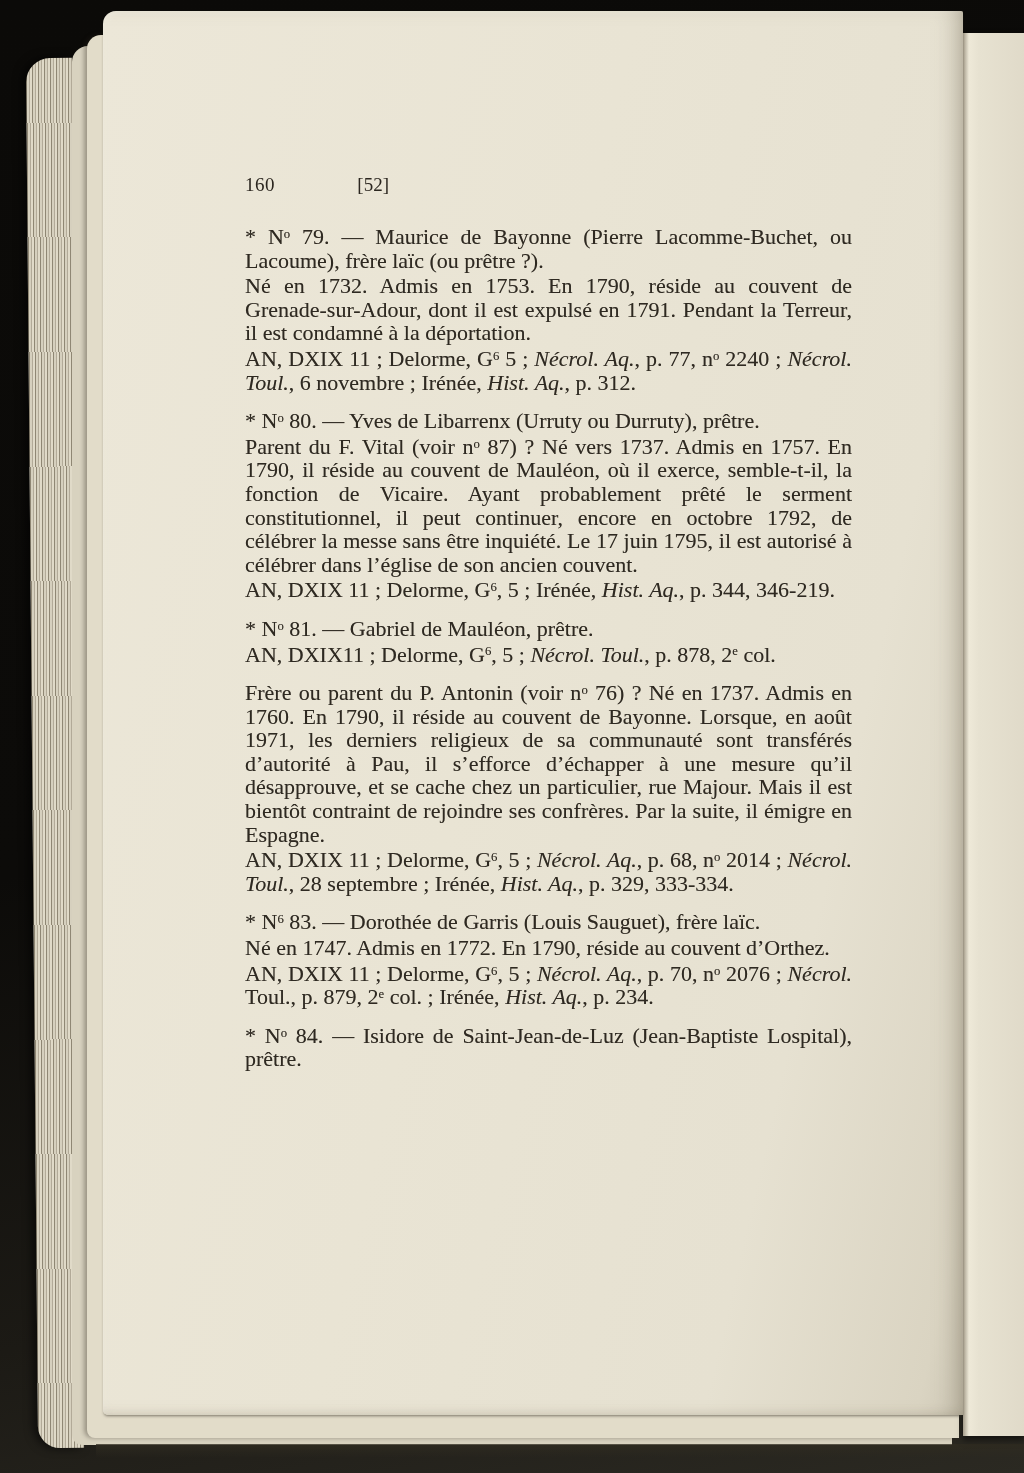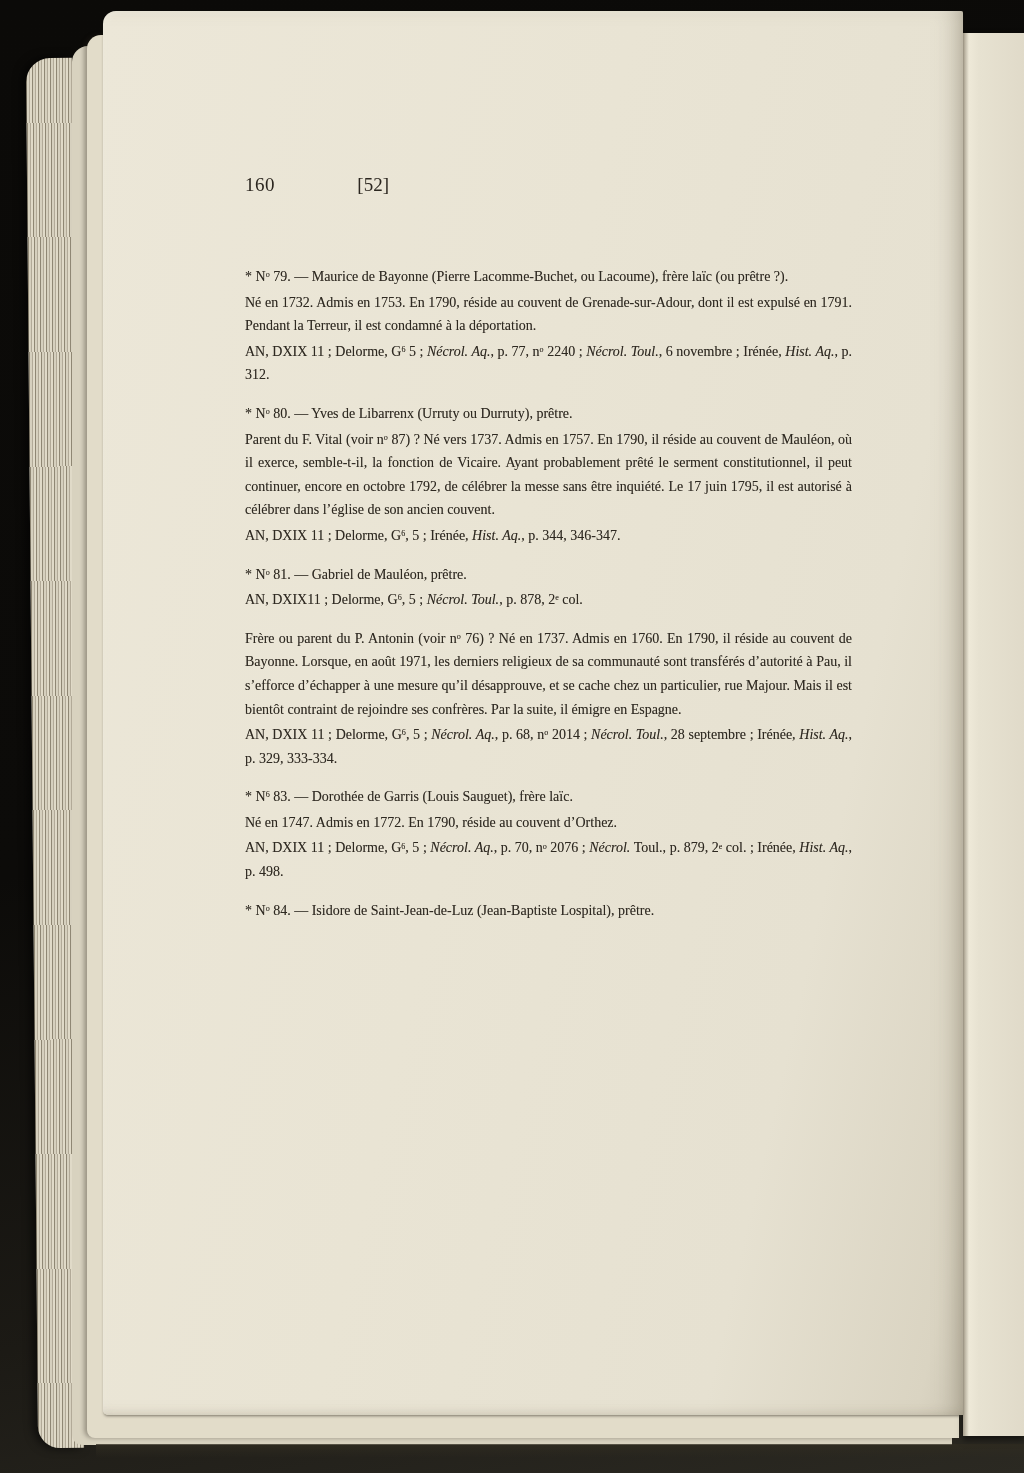--- a/index.html
+++ b/index.html
@@ -51,25 +51,24 @@
   .page-header{
     position:absolute;left:142px;top:163px;width:607px;
     display:flex;align-items:baseline;
     font-size:19px;color:#2b261f;
   }
   .pnum{min-width:72px;letter-spacing:.5px;}
   .ptitle{flex:1;text-align:center;font-size:17.5px;letter-spacing:.9px;word-spacing:5px;}
   .pissue{min-width:72px;text-align:right;}
   .entries{
     position:absolute;left:142px;top:214px;width:607px;
-    font-size:14px;line-height:23.6px;
+    font-size:22px;line-height:23.6px;
     text-align:justify;
     color:var(--ink);
     text-shadow:0 0 .4px rgba(46,41,33,.35);
-    margin-top:40px;
   }
   .entry{margin:0 0 15px 0;}
   .heading{margin:0 0 2px 0;}
   .para{margin:1px 0;}
   .refs{margin:2px 0 0 0;}
   p{margin:0;}
   i{font-style:italic;}
   sup{
     font-size:.58em;line-height:0;vertical-align:baseline;
     position:relative;top:-.48em;
@@ -98,41 +97,41 @@
             <p class="para"><span>Né en 1732. Admis en 1753. En 1790, réside au couvent de Grenade-sur-Adour, dont il est expulsé en 1791. Pendant la Terreur, il est condamné à la déportation.</span></p>
           </div>
     <p class="refs"><span>AN, DXIX 11&nbsp;; Delorme, G</span><sup>6</sup><span> 5&nbsp;; </span><i>Nécrol. Aq.</i><span>, p. 77, n</span><sup>o</sup><span> 2240&nbsp;; </span><i>Nécrol. Toul.</i><span>, 6 novembre&nbsp;; Irénée, </span><i>Hist. Aq.</i><span>, p. 312.</span></p>
   </section>
 
   <section class="entry">
     <p class="heading"><span>* N</span><sup>o</sup><span> 80. — Yves de Libarrenx (Urruty ou Durruty), prêtre.</span></p>
     <div class="body">
             <p class="para"><span>Parent du F. Vital (voir n</span><sup>o</sup><span> 87)&nbsp;? Né vers 1737. Admis en 1757. En 1790, il réside au couvent de Mauléon, où il exerce, semble-t-il, la fonction de Vicaire. Ayant probablement prêté le serment constitutionnel, il peut continuer, encore en octobre 1792, de célébrer la messe sans être inquiété. Le 17 juin 1795, il est autorisé à célébrer dans l’église de son ancien couvent.</span></p>
           </div>
-    <p class="refs"><span>AN, DXIX 11&nbsp;; Delorme, G</span><sup>6</sup><span>, 5&nbsp;; Irénée, </span><i>Hist. Aq.</i><span>, p. 344, 346-347.</span></p>
+    <p class="refs"><span>AN, DXIX 11&nbsp;; Delorme, G</span><sup>6</sup><span>, 5&nbsp;; Irénée, </span><i>Hist. Aq.</i><span>, p. 344, 346-219.</span></p>
   </section>
 
   <section class="entry">
     <p class="heading"><span>* N</span><sup>o</sup><span> 81. — Gabriel de Mauléon, prêtre.</span></p>
     <p class="refs"><span>AN, DXIX11&nbsp;; Delorme, G</span><sup>6</sup><span>, 5&nbsp;; </span><i>Nécrol. Toul.</i><span>, p. 878, 2</span><sup>e</sup><span> col.</span></p>
   </section>
 
   <section class="entry">
     <div class="body">
             <p class="para"><span>Frère ou parent du P. Antonin (voir n</span><sup>o</sup><span> 76)&nbsp;? Né en 1737. Admis en 1760. En 1790, il réside au couvent de Bayonne. Lorsque, en août 1971, les derniers religieux de sa communauté sont transférés d’autorité à Pau, il s’efforce d’échapper à une mesure qu’il désapprouve, et se cache chez un particulier, rue Majour. Mais il est bientôt contraint de rejoindre ses confrères. Par la suite, il émigre en Espagne.</span></p>
           </div>
     <p class="refs"><span>AN, DXIX 11&nbsp;; Delorme, G</span><sup>6</sup><span>, 5&nbsp;; </span><i>Nécrol. Aq.</i><span>, p. 68, n</span><sup>o</sup><span> 2014&nbsp;; </span><i>Nécrol. Toul.</i><span>, 28 septembre&nbsp;; Irénée, </span><i>Hist. Aq.</i><span>, p. 329, 333-334.</span></p>
   </section>
 
   <section class="entry">
     <p class="heading"><span>* N</span><sup>6</sup><span> 83. — Dorothée de Garris (Louis Sauguet), frère laïc.</span></p>
     <div class="body">
             <p class="para"><span>Né en 1747. Admis en 1772. En 1790, réside au couvent d’Orthez.</span></p>
           </div>
-    <p class="refs"><span>AN, DXIX 11&nbsp;; Delorme, G</span><sup>6</sup><span>, 5&nbsp;; </span><i>Nécrol. Aq.</i><span>, p. 70, n</span><sup>o</sup><span> 2076&nbsp;; </span><i>Nécrol.</i><span> Toul., p. 879, 2</span><sup>e</sup><span> col.&nbsp;; Irénée, </span><i>Hist. Aq.</i><span>, p. 498.</span></p>
+    <p class="refs"><span>AN, DXIX 11&nbsp;; Delorme, G</span><sup>6</sup><span>, 5&nbsp;; </span><i>Nécrol. Aq.</i><span>, p. 70, n</span><sup>o</sup><span> 2076&nbsp;; </span><i>Nécrol.</i><span> Toul., p. 879, 2</span><sup>e</sup><span> col.&nbsp;; Irénée, </span><i>Hist. Aq.</i><span>, p. 234.</span></p>
   </section>
 
   <section class="entry">
     <p class="heading"><span>* N</span><sup>o</sup><span> 84. — Isidore de Saint-Jean-de-Luz (Jean-Baptiste Lospital), prêtre.</span></p>
 
   </section>
 </div>
   </div>
 </div>
 

